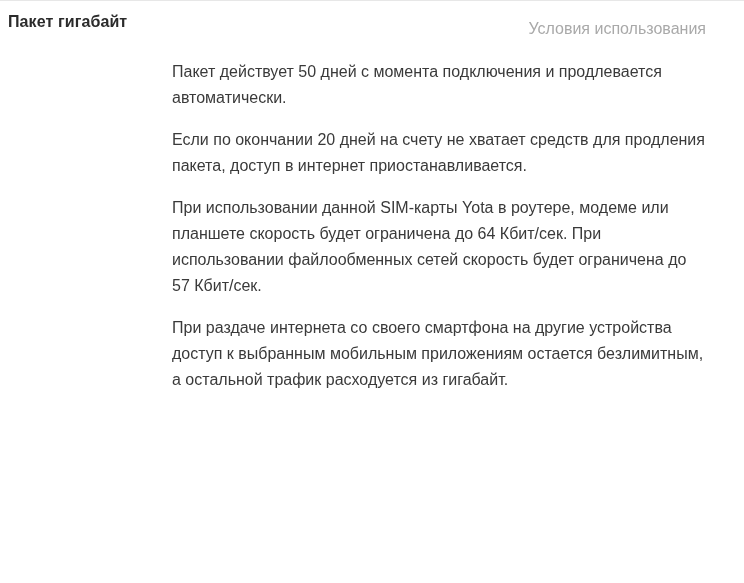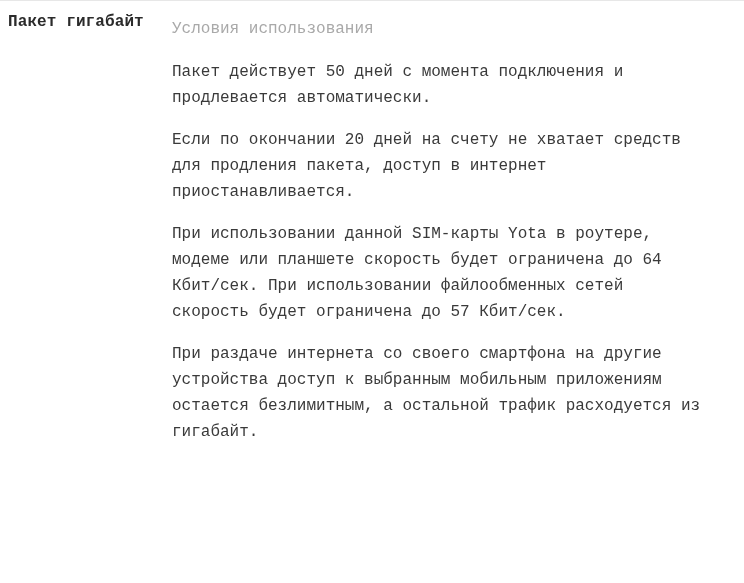--- a/index.html
+++ b/index.html
@@ -8,21 +8,20 @@
     height: 583px;
     background: #ffffff;
     font-family: "Liberation Sans", "DejaVu Sans", sans-serif;
     overflow: hidden;
   }
   .page {
     width: 744px;
     height: 440px;
     border-top: 1px solid #e7e7e7;
     background: #ffffff;
-    font-family: Liberation Mono, monospace;
   }
   .row {
     display: flex;
     align-items: flex-start;
     padding-top: 9px;
   }
   .label-col {
     width: 172px;
     flex: 0 0 172px;
     padding-left: 8px;
@@ -43,20 +42,21 @@
   .content-col p {
     font-size: 16px;
     line-height: 26px;
     margin-bottom: 16px;
     color: #3a3a3a;
   }
   .content-col p.subheading {
     color: #a9a9a9;
     margin-top: 6px;
     margin-bottom: 17px;
+    text-align: right;
   }
   .content-col p:last-child {
     margin-bottom: 0;
   }
 </style>
 </head>
 <body>
 
 <div class="page">
   <div class="row">

